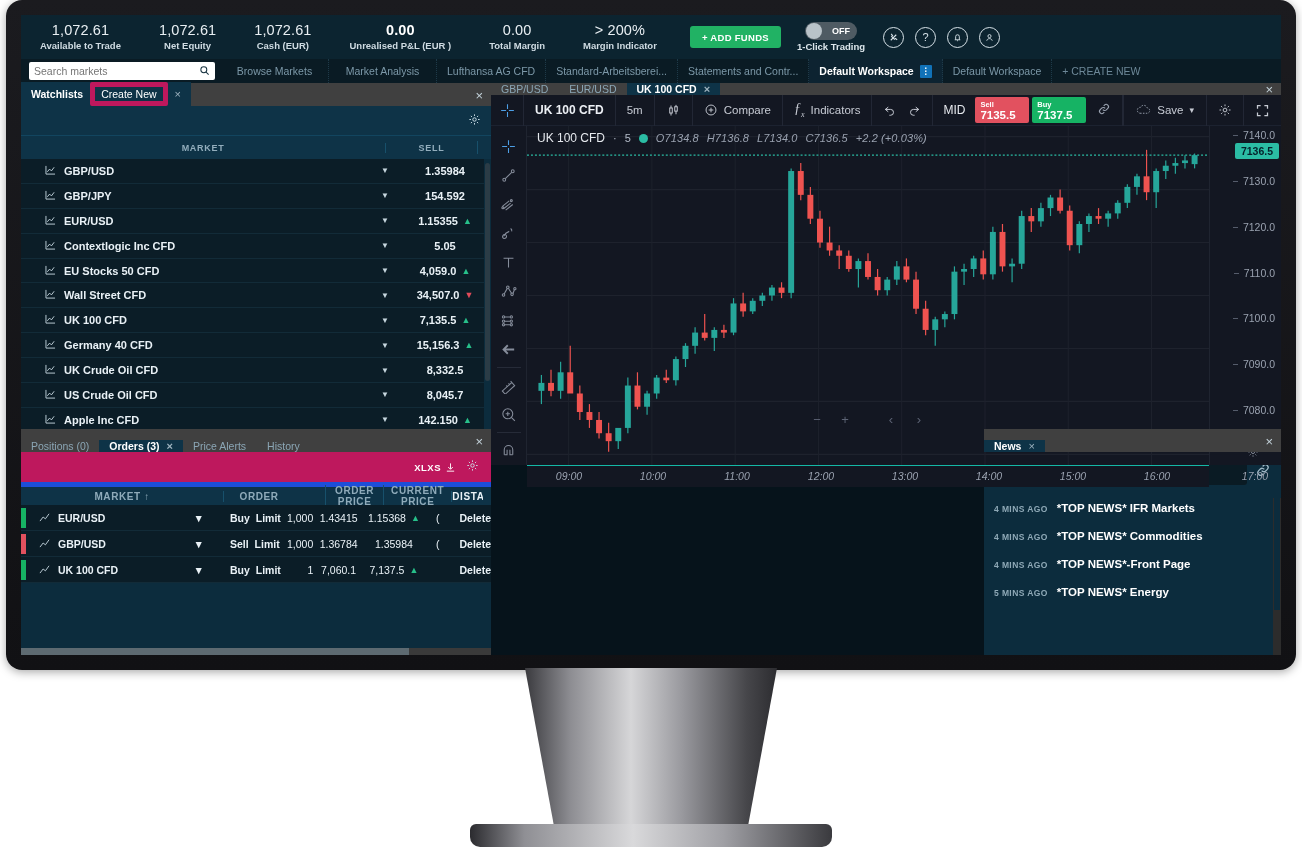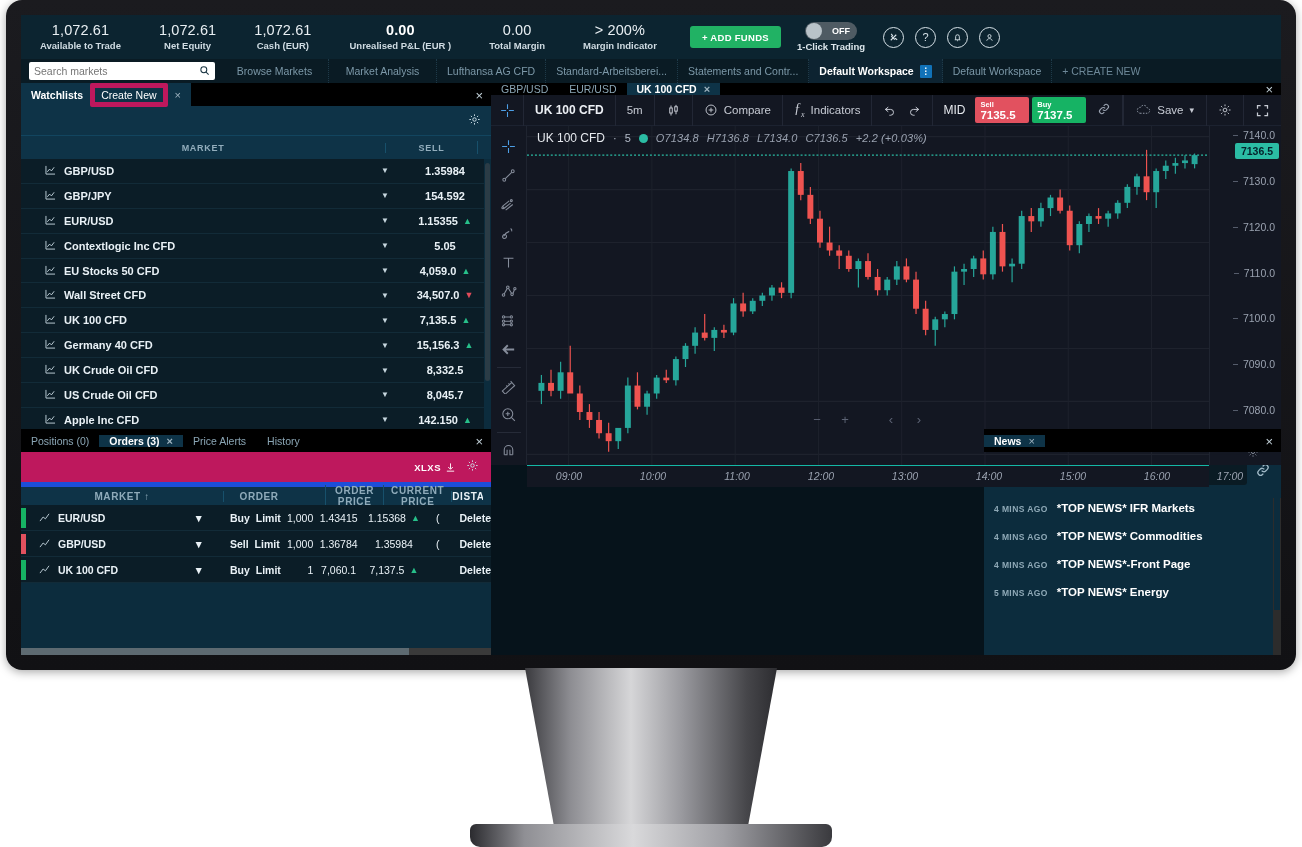--- a/index.html
+++ b/index.html
@@ -90,21 +90,21 @@
     background: #1172b8; color: #fff; width: 12px; height: 13px; margin-left: 6px;
     display: flex; align-items: center; justify-content: center; font-size: 9px; border-radius: 1px;
   }
   .nav-tab.create { color: #6d8898; border-right: none; min-width: 86px; }
 
   
   .workspace { position: relative; height: 572px; background: #06131b; display: flex; }
 
   
   .panel-tabbar {
-    height: 23px; background: #000000; display: flex; align-items: center;
+    height: 23px; background: #404040; display: flex; align-items: flex-end;
     font-size: 10.5px; position: relative;
   }
   .ptab {
     display: flex; align-items: center; gap: 7px; padding: 0 10px;
     color: #8ba6b5; cursor: pointer; white-space: nowrap;
   }
   .ptab.active { background: #0e3347; color: #fff; font-weight: 700; }
   .ptab.lite { background: #0e3347; color: #fff; }
   .ptab .x { color: #9fb4c0; font-size: 11px; }
   .ptab-sep { width: 1px; background: #2a4a5c; margin: 5px 0; }
@@ -1057,21 +1057,21 @@
             <div style="width:36px;background:#131722;border-top:1px solid #1f2430;"></div>
             <div class="time-axis" id="time-axis" style="flex:1;">
                 <span class="ta-tick" style="left: 42px;">09:00</span>
                 <span class="ta-tick" style="left: 126px;">10:00</span>
                 <span class="ta-tick" style="left: 210px;">11:00</span>
                 <span class="ta-tick" style="left: 294px;">12:00</span>
                 <span class="ta-tick" style="left: 378px;">13:00</span>
                 <span class="ta-tick" style="left: 462px;">14:00</span>
                 <span class="ta-tick" style="left: 546px;">15:00</span>
                 <span class="ta-tick" style="left: 630px;">16:00</span>
-                <span class="ta-tick" style="left: 703px;">17:00</span>
+                <span class="ta-tick" style="left: 728px;">17:00</span>
               </div>
             <div style="width:72px;background:#131722;border-top:1px solid #1f2430;"></div>
           </div>
         </div>
 
         <div class="bottom-row">
           <div class="dark-fill" style="flex:1;"></div>
           <div class="news-panel">
             <div class="panel-tabbar">
               <div class="ptab lite">

